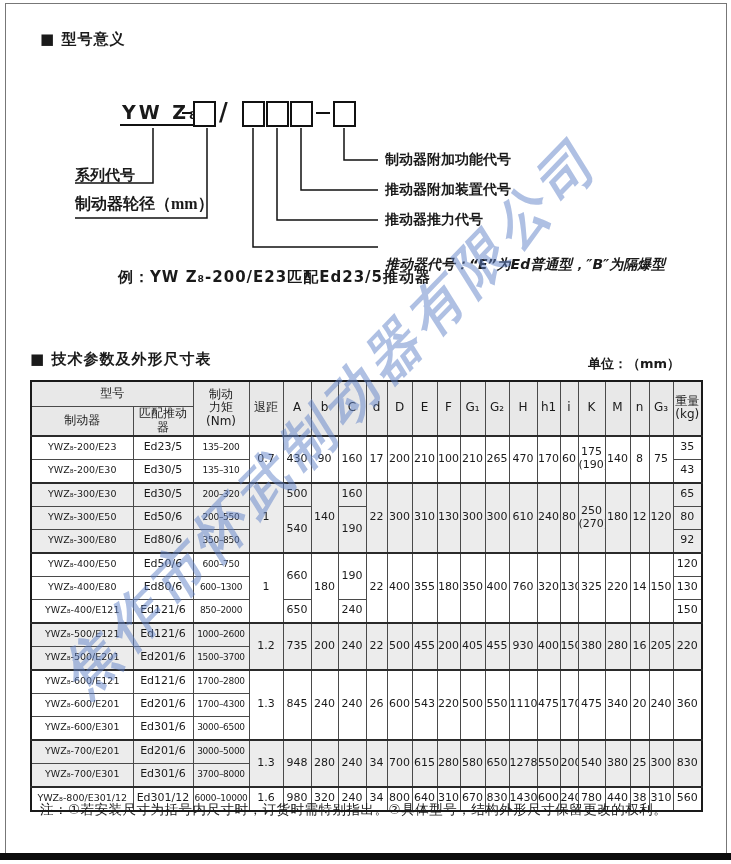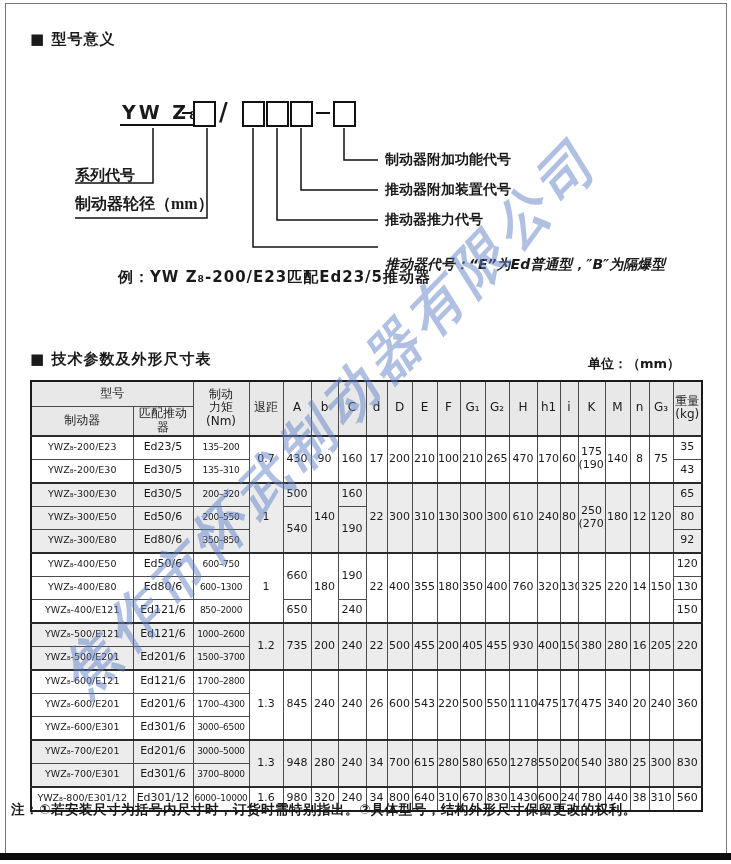--- a/index.html
+++ b/index.html
@@ -36,37 +36,37 @@
   table{border:2px solid #1a1a1a;}
   thead th{background:#e8e8e8;font-weight:normal;height:24px;font-size:12px;}
   tbody td{height:22px;background:#ffffff;}
   tbody tr.shaded td{background:#ececec;}
   tbody tr.gstart td{border-top:2px solid #2a2a2a;}
   td.model{font-size:9.5px;}
   td.pusher{font-size:11px;}
   td.torque{font-size:9px;letter-spacing:-0.3px;}
   .pre{white-space:pre-line;}
   
-  .note-text{position:absolute;left:11px;top:801px;font-size:13.5px;font-weight:bold;letter-spacing:0.5px;}
+  .note-text{position:absolute;left:40px;top:801px;font-size:13.5px;font-weight:normal;letter-spacing:0.5px;}
   
   .watermark{
     position:absolute;left:45px;top:660px;z-index:40;pointer-events:none;
     font-family:"DejaVu Serif","Liberation Serif",serif;font-style:italic;font-weight:bold;
     font-size:55px;letter-spacing:7px;white-space:nowrap;
     color:rgba(95,130,200,0.5);
     transform:rotate(-46deg);transform-origin:0 0;
   }
 </style>
 </head>
 <body>
 
 <div class="page-frame"></div>
 <div class="bottom-bar"></div>
 
-<div class="sec-title" style="left:30px;top:30px;">■ 型号意义</div>
+<div class="sec-title" style="left:40px;top:30px;">■ 型号意义</div>
 
 <div>
   <span class="model-text">YW Z₈</span>
   <div class="hdash" style="left:182px;top:112px;width:10px;"></div>
   <div class="mbox" style="left:193px;"></div>
   <span class="slash-glyph">/</span>
   <div class="mbox" style="left:242px;"></div>
   <div class="mbox" style="left:266px;"></div>
   <div class="mbox" style="left:290px;"></div>
   <div class="hdash" style="left:316px;top:112px;width:14px;"></div>

